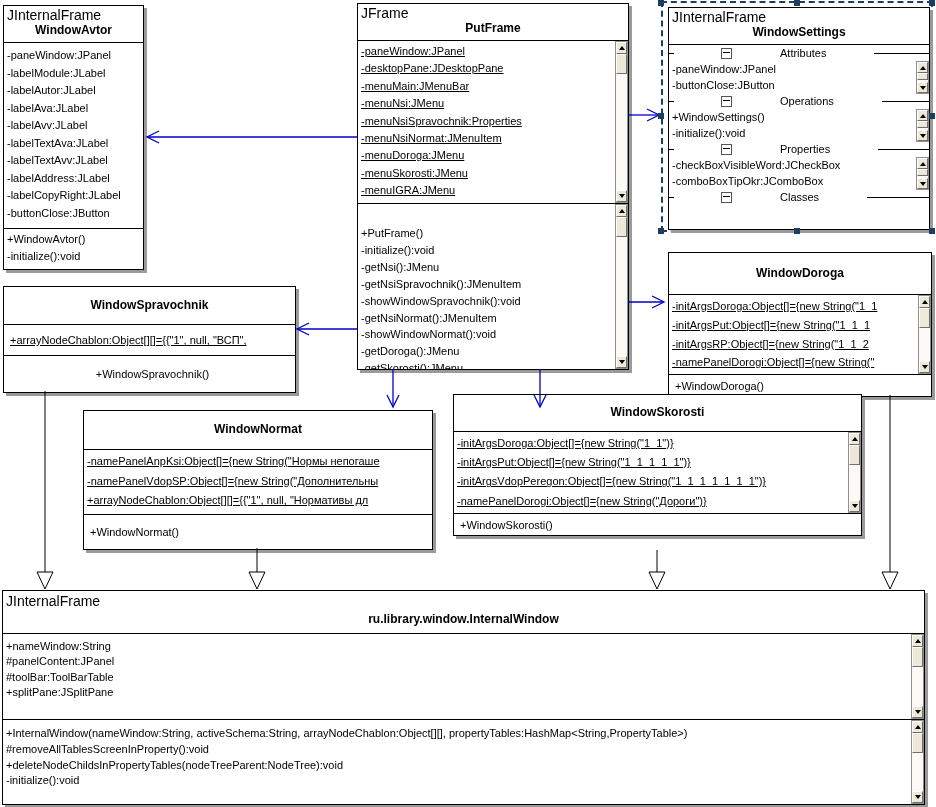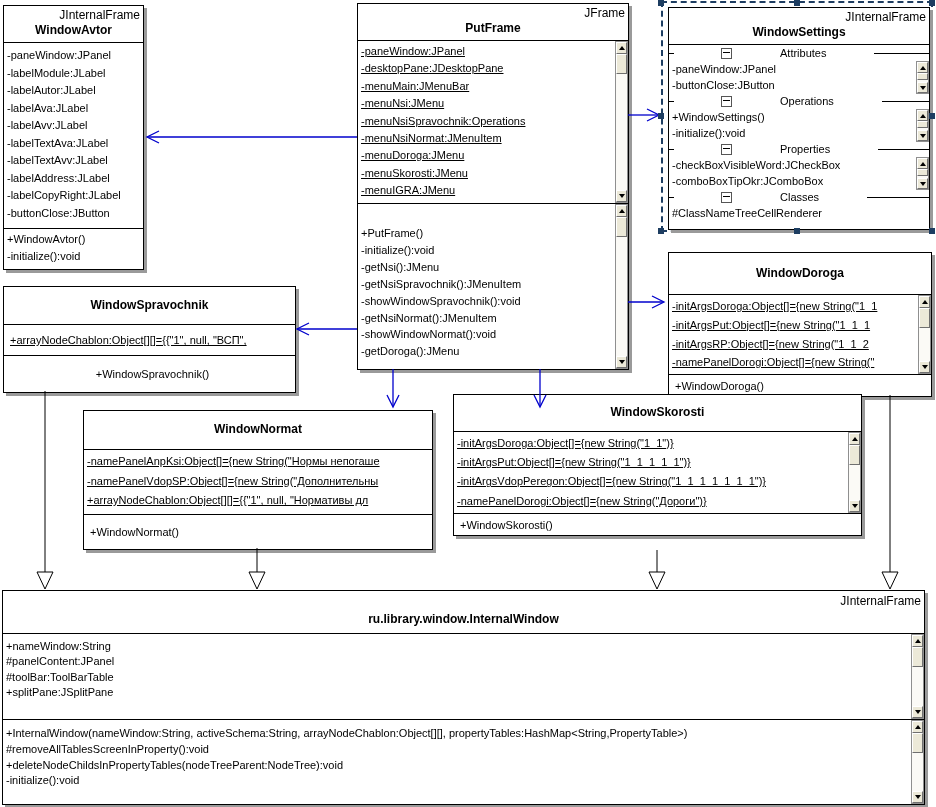--- a/index.html
+++ b/index.html
@@ -9,21 +9,21 @@
     font-family:"Liberation Sans", sans-serif; color:#000; overflow:hidden;
   }
 
   
   .uml-box {
     position:absolute; background:#fff; border:1px solid #000;
     box-shadow:3px 3px 0 0 #9a9a9a; display:flex; flex-direction:column;
     font-size:11px; z-index:2;
   }
   .hdr { border-bottom:1px solid #000; padding:2px 3px 3px 3px; flex:none; }
-  .stereo { text-align:right; font-size:12px; line-height:14px; }
+  .stereo { font-size:14px; line-height:14px; }
   .cname  { text-align:center; font-weight:bold; font-size:12px; line-height:17px; }
   .hdr.name-only { display:flex; align-items:center; justify-content:center; border-bottom:1px solid #000; }
   .sect { position:relative; overflow:hidden; padding:2px 0 0 3px; }
   .sect.methods { border-top:1px solid #000; }
   .sect.single { display:flex; align-items:center; padding-top:0; }
   .row { white-space:nowrap; }
   .u .row { text-decoration:underline; }
   .has-sb { padding-right:15px; }
 
   
@@ -142,41 +142,42 @@
 
       <div class="vscroll">
         <div class="sb-btn sb-up"></div>
         <div class="sb-thumb"></div>
         <div class="sb-btn sb-down"></div>
       </div>
     <div class="row">-paneWindow:JPanel</div>
         <div class="row">-desktopPane:JDesktopPane</div>
         <div class="row">-menuMain:JMenuBar</div>
         <div class="row">-menuNsi:JMenu</div>
-        <div class="row">-menuNsiSpravochnik:Operations</div>
+        <div class="row">-menuNsiSpravochnik:Properties</div>
         <div class="row">-menuNsiNormat:JMenuItem</div>
         <div class="row">-menuDoroga:JMenu</div>
         <div class="row">-menuSkorosti:JMenu</div>
         <div class="row">-menuIGRA:JMenu</div>
       </div>
     <div class="sect methods has-sb">
 
       <div class="vscroll">
         <div class="sb-btn sb-up"></div>
         <div class="sb-thumb"></div>
         <div class="sb-btn sb-down"></div>
       </div>
     <div class="row">+PutFrame()</div>
         <div class="row">-initialize():void</div>
         <div class="row">-getNsi():JMenu</div>
         <div class="row">-getNsiSpravochnik():JMenuItem</div>
         <div class="row">-showWindowSpravochnik():void</div>
         <div class="row">-getNsiNormat():JMenuItem</div>
         <div class="row">-showWindowNormat():void</div>
         <div class="row">-getDoroga():JMenu</div>
+        <div class="row">-getSkorosti():JMenu</div>
       </div>
   </div>
 
   <div class="uml-box" id="box-settings">
     <div class="hdr">
       <div class="stereo">JInternalFrame</div>
       <div class="cname">WindowSettings</div>
     </div>
     <div class="set-body">
       <div class="set-hdr">
@@ -226,24 +227,20 @@
         </div>
       <div class="row">-checkBoxVisibleWord:JCheckBox</div>
           <div class="row">-comboBoxTipOkr:JComboBox</div>
         </div>
       <div class="set-hdr">
         <span class="hline w6"></span>
         <span class="grpicon"></span>
         <span class="set-label">Classes</span>
         <span class="hline grow"></span>
       </div>
-      <div class="set-items h1">
-
-      <div class="row">#ClassNameTreeCellRenderer</div>
-        </div>
     </div>
   </div>
 
   <div class="uml-box" id="box-sprav">
     <div class="hdr name-only">
       <div class="cname">WindowSpravochnik</div>
     </div>
     <div class="sect attrs u single">
 
     <div class="row" style="padding-left:3px;">+arrayNodeChablon:Object[][]={{"1", null, "ВСП",</div>

